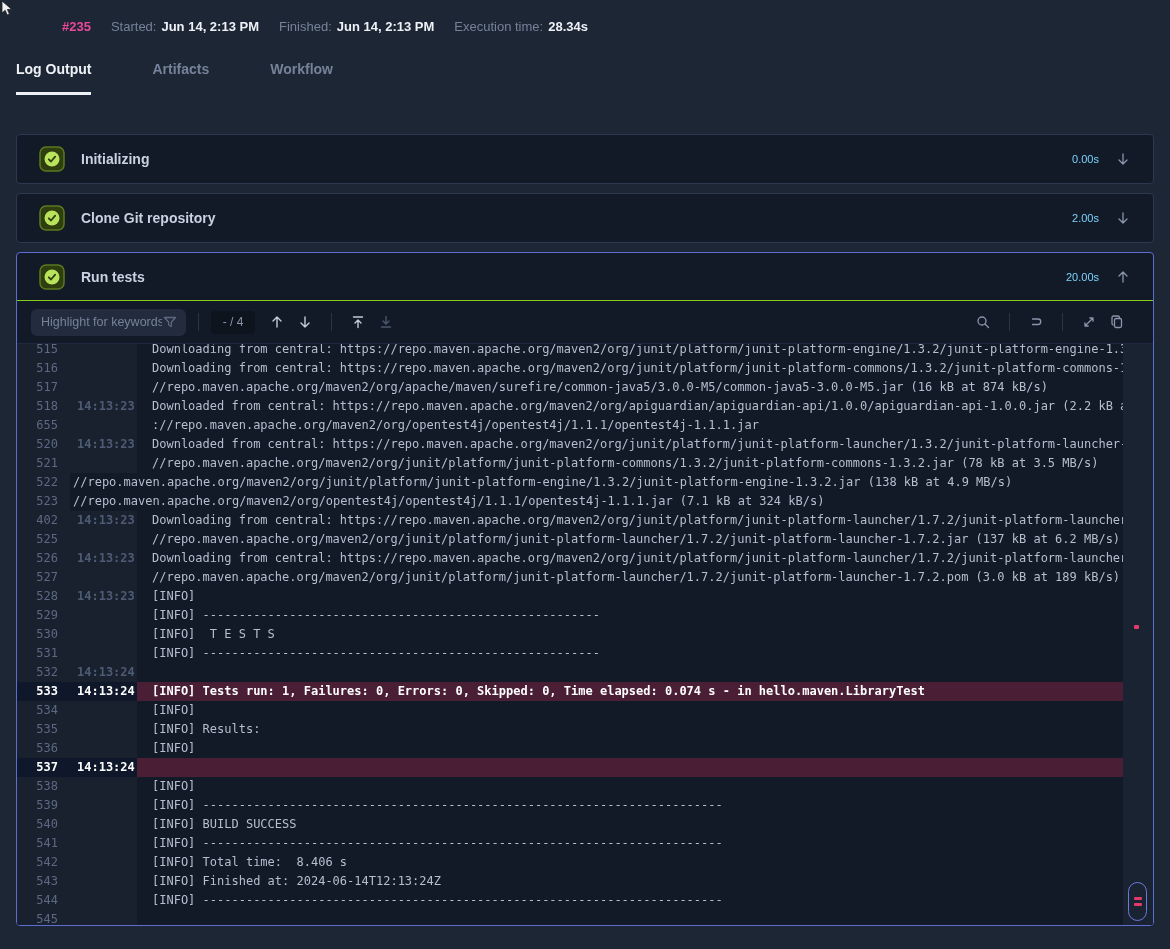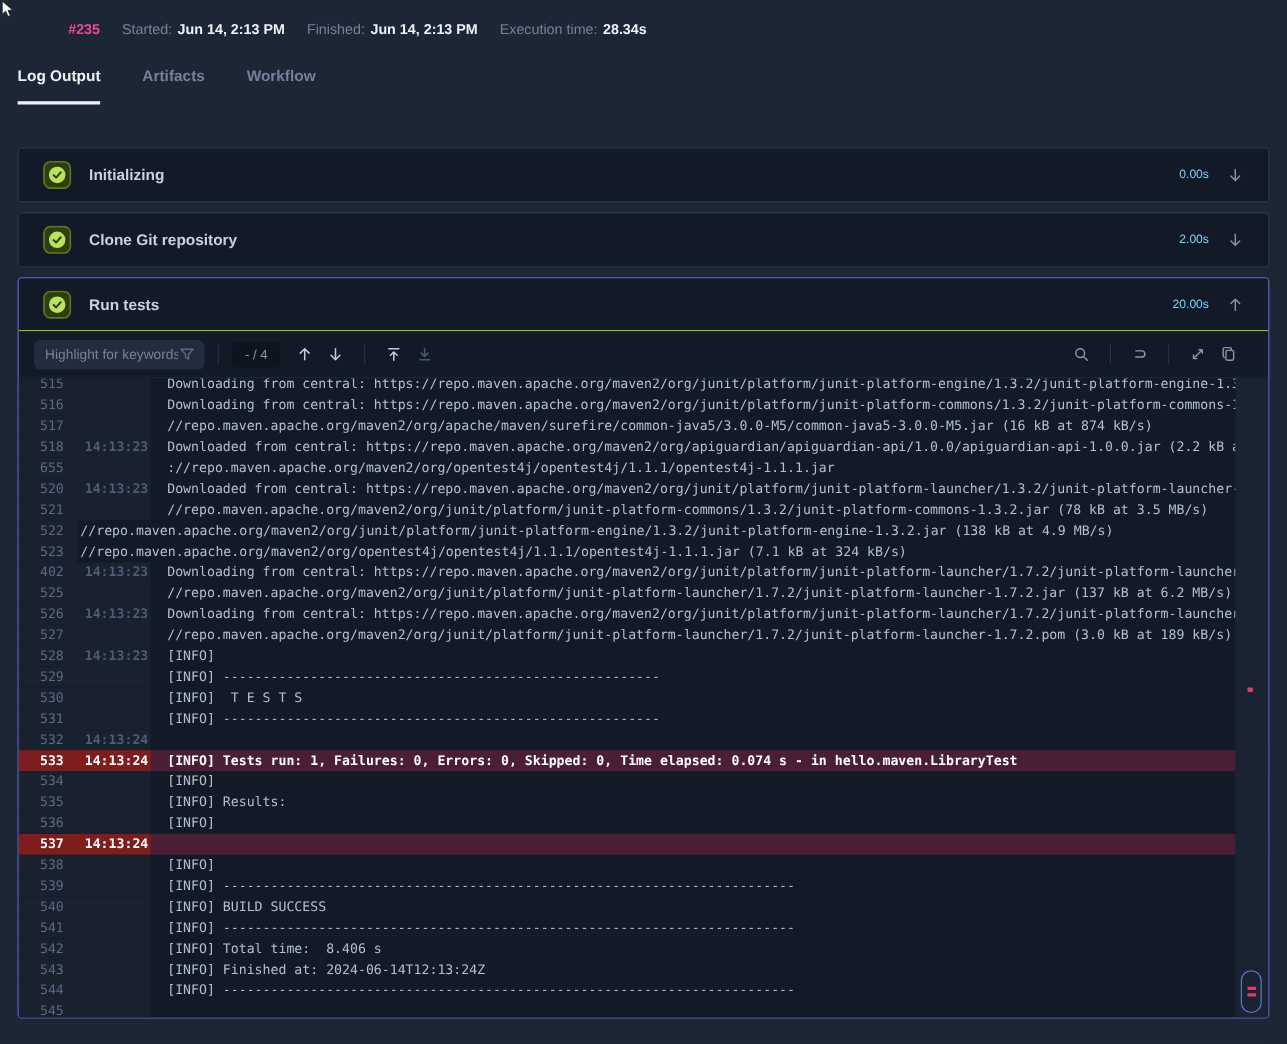--- a/index.html
+++ b/index.html
@@ -11,21 +11,21 @@
     color:#eef2f7;
     position:relative;
   }
   
   .run-info { padding:19px 0 0 62px; display:flex; align-items:center; gap:20px; font-size:13px; }
   .run-info .num { font-weight:700; color:#ec4899; }
   .ri-group { display:flex; gap:5px; }
   .ri-label { color:#76829a; }
   .ri-value { color:#eef2f7; font-weight:700; }
   
-  .tabs { margin:27px 0 0 16px; display:flex; gap:38px; font-size:14px; font-weight:700; }
+  .tabs { margin:27px 0 0 16px; display:flex; gap:61px; font-size:14px; font-weight:700; }
   .tab { padding-bottom:15px; color:#76829a; cursor:pointer; }
   .tab.active { color:#eef2f7; border-bottom:3px solid #eef2f7; }
   
   .cards { margin:39px 16px 0 16px; }
   .card { background:#121a28; border:1px solid #2c3850; border-radius:4px; margin-bottom:9px; }
   .card.expanded { border-color:#5f6cd1; height:674px; display:flex; flex-direction:column; overflow:hidden; }
   .card-header { height:48px; display:flex; align-items:center; padding:0 22px; flex:none; }
   .card.expanded .card-header { border-bottom:1px solid #84cc16; }
   .status-icon { width:26px; height:26px; flex:none; margin-right:16px; }
   .card-title { font-size:14px; font-weight:700; color:#c9d2e0; flex:1; }
@@ -47,21 +47,21 @@
   
   .log-area { flex:1; position:relative; overflow:hidden; background:#121a28;
     font-family:"DejaVu Sans Mono", monospace; font-size:12px; line-height:19px; color:#b5bfcd; }
   .log-lines { position:absolute; top:-4px; left:0; right:0; }
   .lrow { display:flex; height:19px; white-space:pre; overflow:hidden; }
   .cell-num { flex:none; width:53px; padding-right:12px; text-align:right; color:#5d6983; background:#19212f; }
   .cell-ts  { flex:none; width:67px; padding-left:7px; color:#4e5b75; background:#19212f;font-weight:bold; }
   .cell-text{ flex:1; padding-left:15px; overflow:hidden; }
   .lrow.left .cell-text { padding-left:3px; }
   .lrow.hl { background:#4a1f35; color:#ffffff; font-weight:700; }
-  .lrow.hl .cell-num, .lrow.hl .cell-ts { background:#7f1d1d; color:#ffffff; }
+  .lrow.hl .cell-num, .lrow.hl .cell-ts { background:#0f172a; color:#ffffff; }
   
   .scroll-col { position:absolute; top:0; right:0; bottom:0; width:30px; background:#1a2332; }
   .match-dot { position:absolute; left:11px; top:281px; width:5px; height:4px; background:#e23a6d; border-radius:1px; }
   .scroll-thumb { position:absolute; left:5px; top:538px; width:19px; height:39px;
     border:1.5px solid #6b79d8; border-radius:10px; display:flex; flex-direction:column;
     align-items:center; justify-content:center; gap:3px; cursor:grab; }
   .thumb-mark { width:8px; height:3px; background:#e23a6d; border-radius:1px; }
   
   .cursor { position:absolute; top:0px; left:0px; z-index:10; pointer-events:none; }
   svg { display:block; }

